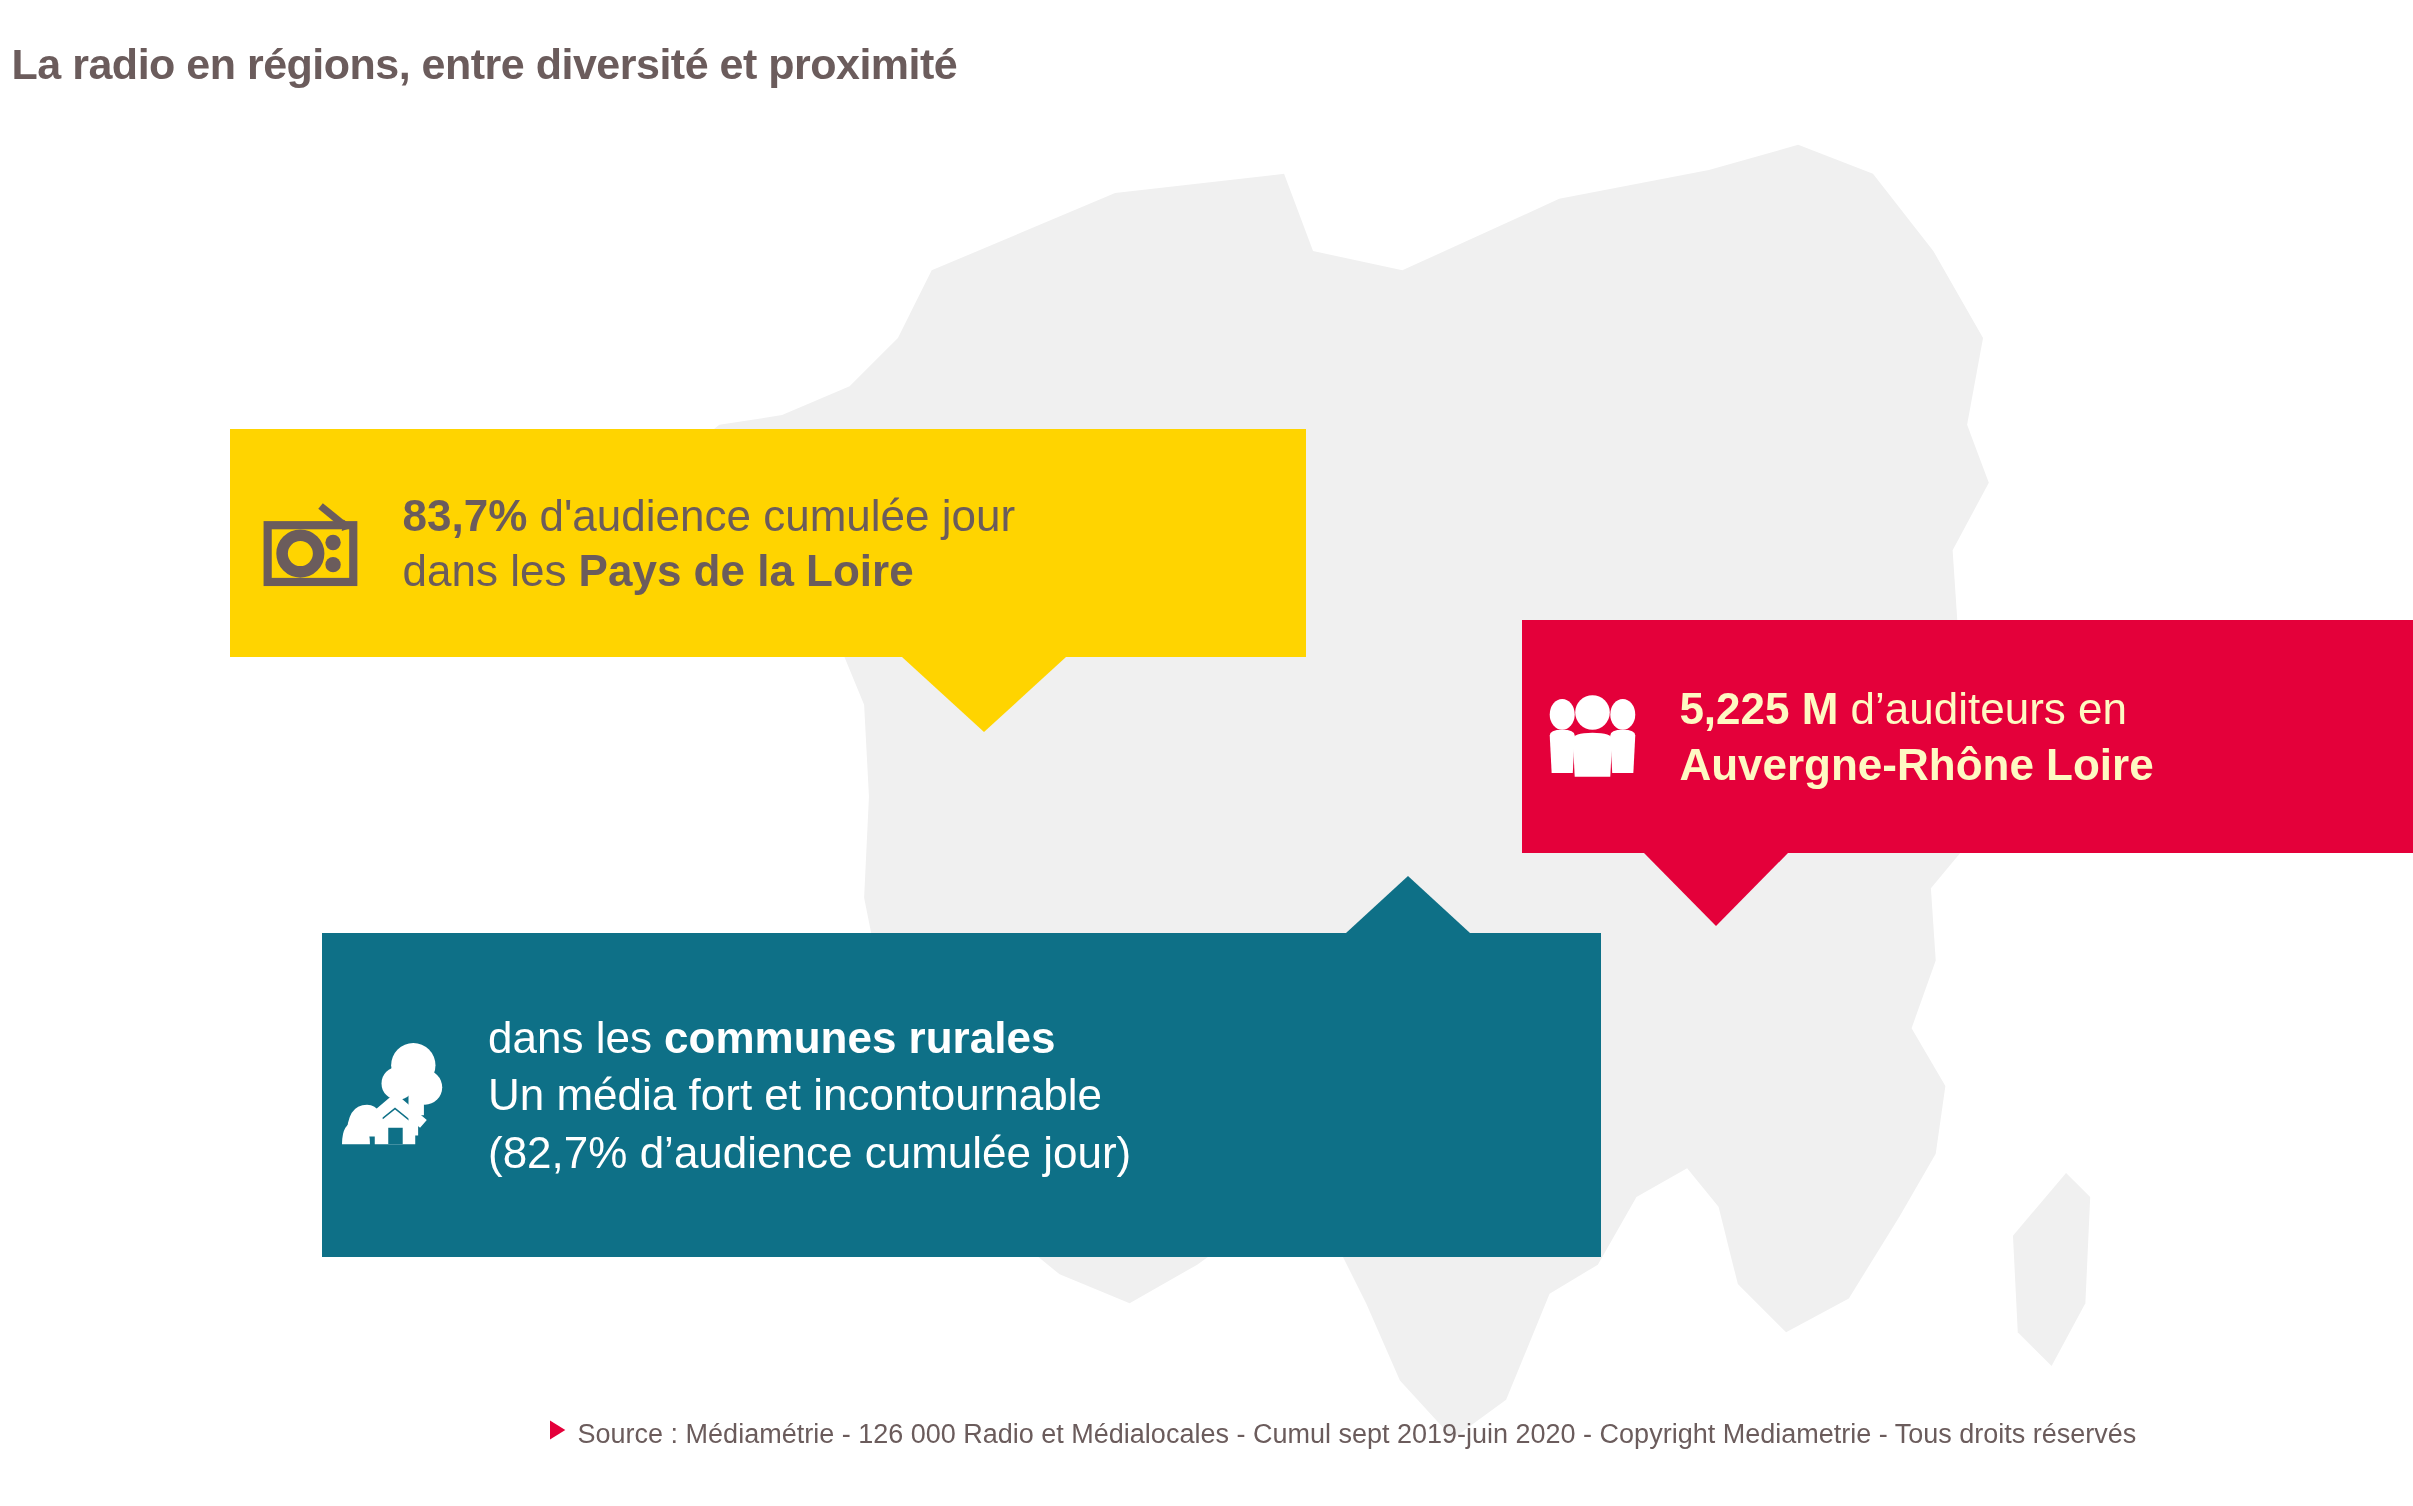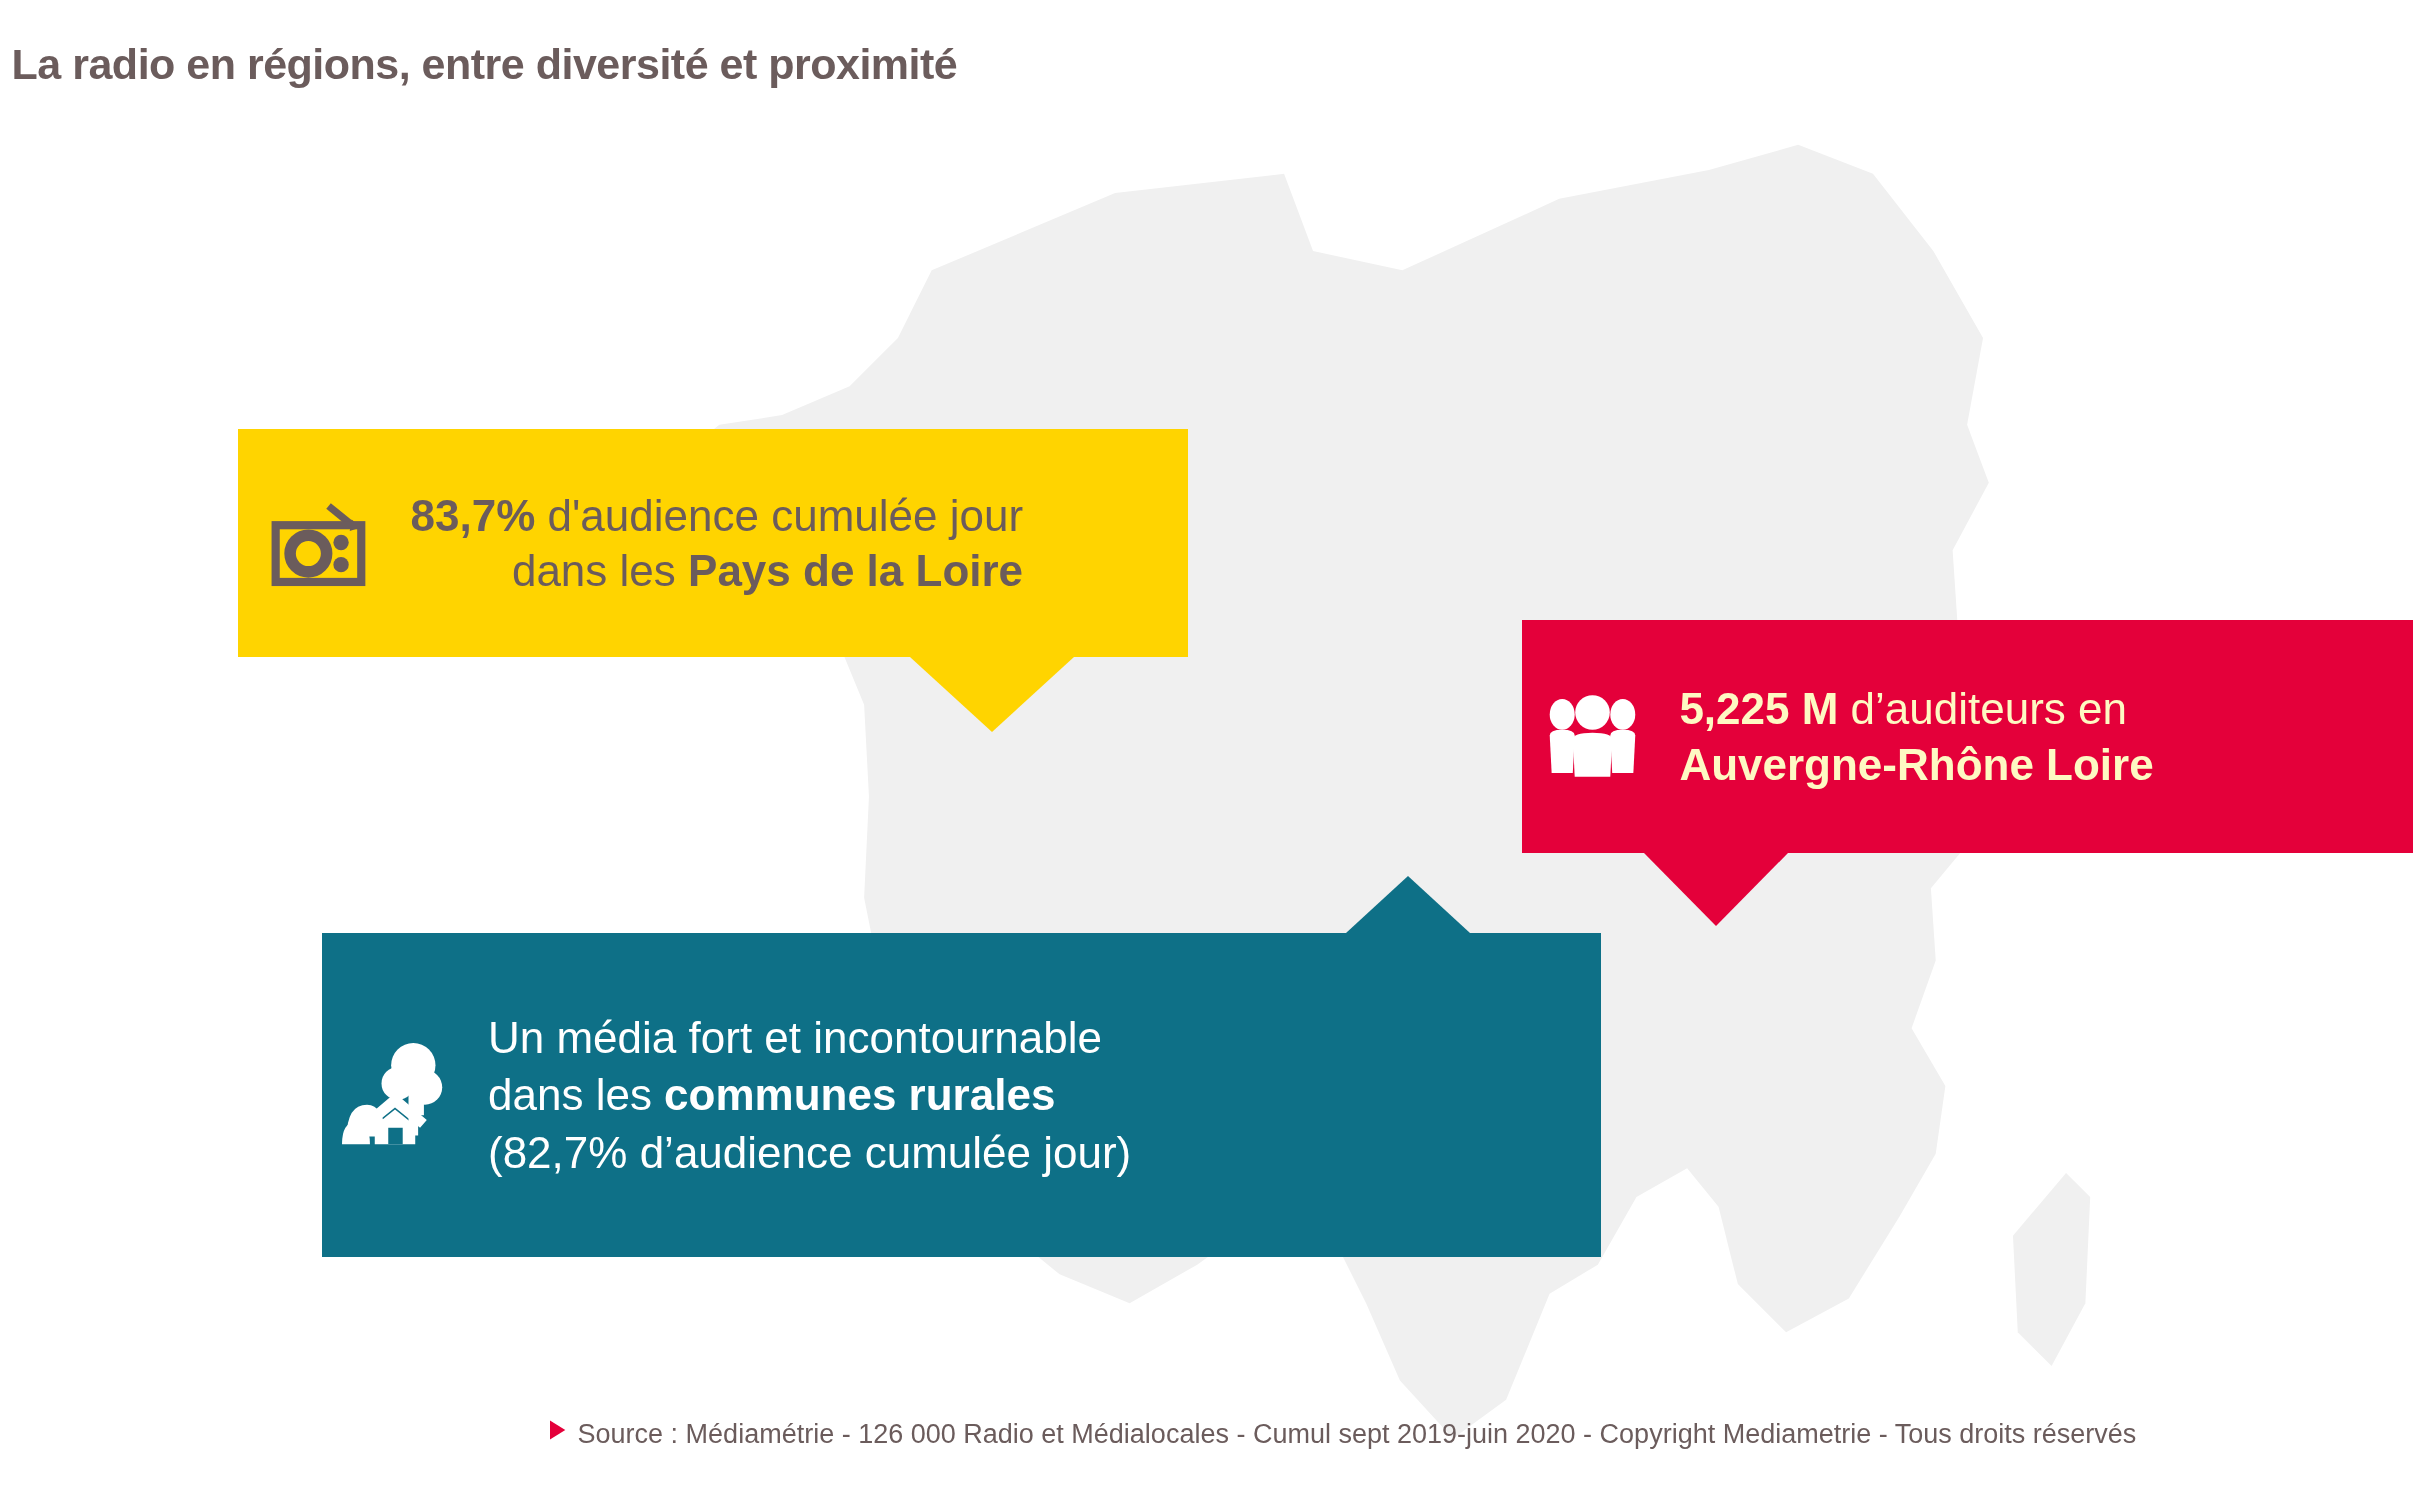--- a/index.html
+++ b/index.html
@@ -58,26 +58,25 @@
     box-sizing: border-box;
   }
   .tail {
     position: absolute;
     width: 0;
     height: 0;
   }
 
   
   #callout-yellow {
-    left: 238px;
+    left: 230px;
     top: 429px;
-    width: 950px;
+    width: 1076px;
     height: 228px;
     background: #FFD400;
-    text-align: right;
   }
   #callout-yellow .tail {
     left: 672px;
     top: 228px;
     border-left: 82px solid transparent;
     border-right: 82px solid transparent;
     border-top: 75px solid #FFD400;
   }
   .txt-yellow {
     color: #6b5c5c;
@@ -239,24 +238,24 @@
           <rect x="138" y="96" width="20" height="108" fill="#ffffff"></rect>
           <path d="M10 206 Q10 140 52 140 Q86 140 92 206 Z" fill="#ffffff"></path>
           <path d="M0 222 Q0 176 30 176 Q58 176 58 222 Z" fill="#ffffff"></path>
           <polygon points="110,116 44,172 58,188 110,146 162,188 176,172" fill="#ffffff"></polygon>
           <rect x="152" y="128" width="18" height="34" fill="#ffffff"></rect>
           <polygon points="110,150 68,184 68,222 152,222 152,184" fill="#ffffff"></polygon>
           <rect x="96" y="188" width="30" height="34" fill="#0E7087"></rect>
         </svg>
       </div>
       <div class="txt-teal">
+        <div>
+          <span>dans les </span><b>communes rurales</b>
+        </div>
         <div>Un média fort et incontournable</div>
-        <div>
-          <span>dans les </span><b>communes rurales</b>
-        </div>
         <div>(82,7% d’audience cumulée jour)</div>
       </div>
       <div class="tail"></div>
     </div>
   </div>
 
   <div class="footer">
     <span class="bullet">
       <svg width="19.3" height="22" viewBox="0 0 40 46">
           <polygon points="4,3 36,23 4,43" fill="#E4003A"></polygon>

